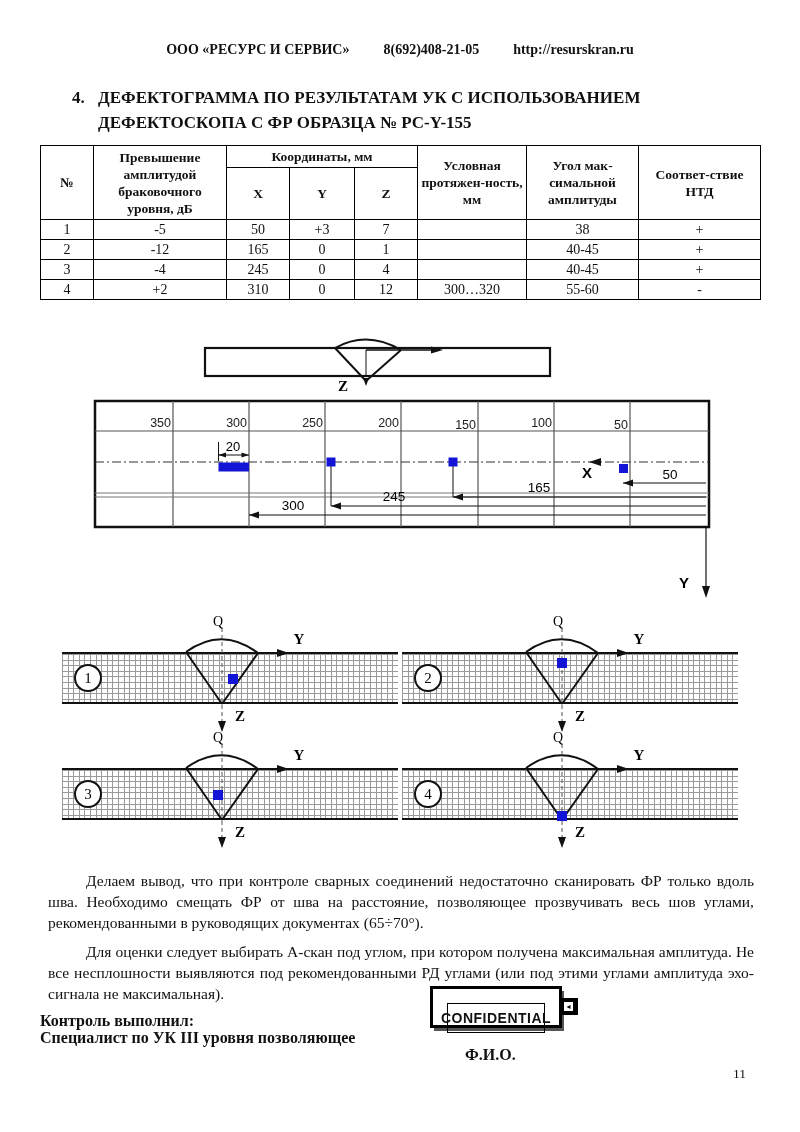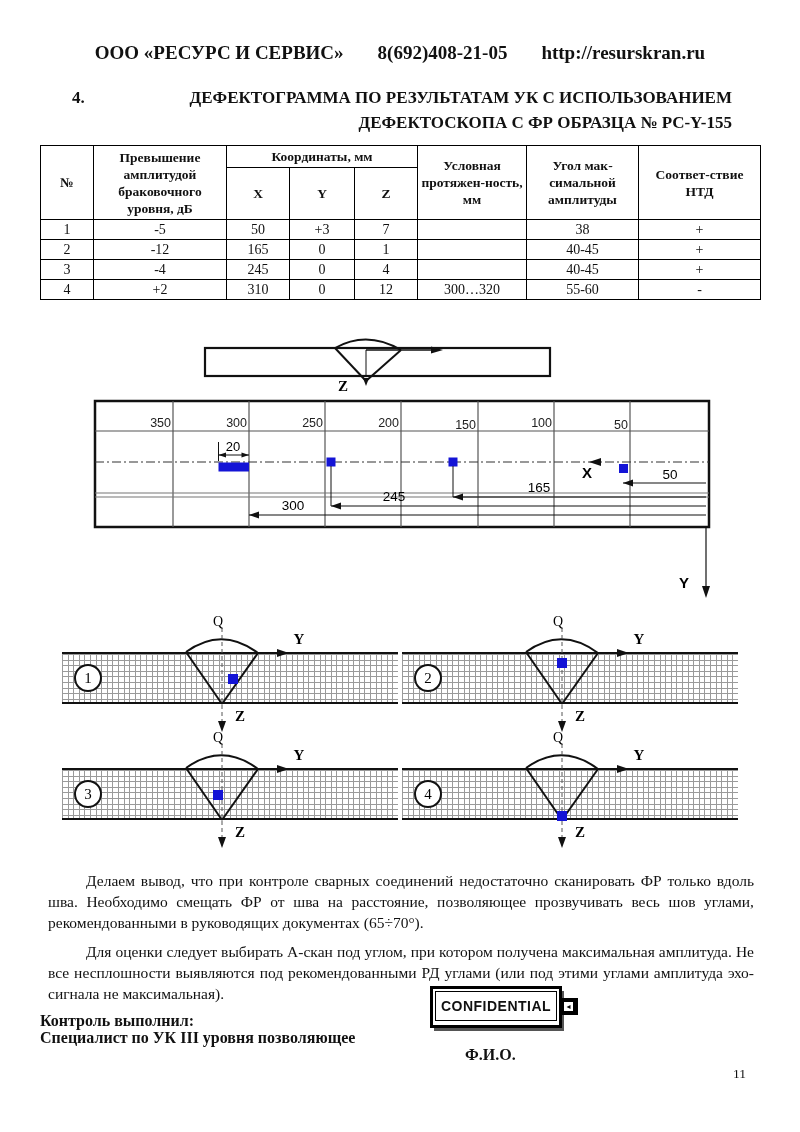--- a/index.html
+++ b/index.html
@@ -1,24 +1,24 @@
 <!DOCTYPE html>
 <html><head>
 <meta charset="utf-8">
 <style>
   html,body{margin:0;padding:0;background:#e8e8e8;}
   .page{position:relative;width:800px;height:1132px;margin:0 auto;background:#ffffff;
         font-family:"Liberation Serif",serif;color:#111;overflow:hidden;}
   
   .doc-header{position:absolute;top:42px;left:0;width:800px;display:flex;justify-content:center;
-              gap:34px;font-weight:bold;font-size:19px;}
+              gap:34px;font-weight:bold;font-size:14px;}
   
   .title-block{position:absolute;top:85px;left:72px;width:660px;font-weight:bold;font-size:17px;line-height:25px;}
   .title-num{position:absolute;left:0;top:0;}
-  .title-text{margin-left:26px;text-align:right;}
+  .title-text{margin-left:26px;}
   
   table.defects{position:absolute;top:145px;left:40px;width:720px;border-collapse:collapse;
                 font-size:13.5px;table-layout:fixed;}
   table.defects th,table.defects td{border:1px solid #000;text-align:center;vertical-align:middle;padding:1px 2px;}
   table.defects th{font-weight:bold;font-size:13.5px;line-height:17px;}
   table.defects td{font-size:14px;height:17px;}
   th.pad-narrow{padding:1px 18px;}
   
   .abs{position:absolute;}
   svg text{font-family:"Liberation Sans",sans-serif;}
@@ -30,21 +30,21 @@
                              repeating-linear-gradient(to bottom,#9a9a9a 0 1px,transparent 1px 5.6px);}
   .fan-svg{position:absolute;left:0;top:0;}
   
   .body-text{position:absolute;top:862px;left:40px;width:722px;font-size:15.5px;line-height:21px;text-align:justify;}
   .body-text p{margin:8px;text-indent:38px;}
   
   .footer{position:absolute;top:1012px;left:40px;width:560px;font-weight:bold;font-size:16px;line-height:17px;}
   .fio{position:absolute;left:425px;top:34px;}
   .stamp{position:absolute;top:986px;left:430px;width:126px;height:36px;border:3px solid #000;
          background:#fff;box-shadow:3px 4px 0 -1px #555;}
-  .stamp-inner{margin:2px;height:28px;border:1.5px solid #000;display:flex;align-items:center;justify-content:center;
+  .stamp-inner{margin:14px;height:28px;border:1.5px solid #000;display:flex;align-items:center;justify-content:center;
                font-family:"Liberation Sans",sans-serif;font-weight:bold;font-size:14px;letter-spacing:.5px;}
   .stamp-tab{position:absolute;right:-19px;top:9px;width:19px;height:17px;background:#000;
              display:flex;align-items:center;justify-content:center;}
   .stamp-tab-glyph{width:9px;height:9px;background:#fff;color:#000;font-size:8px;line-height:9px;text-align:center;
                    font-family:"Liberation Sans",sans-serif;}
   .page-num{position:absolute;top:1066px;left:733px;font-size:13.5px;}
 </style>
 </head>
 <body>
 

